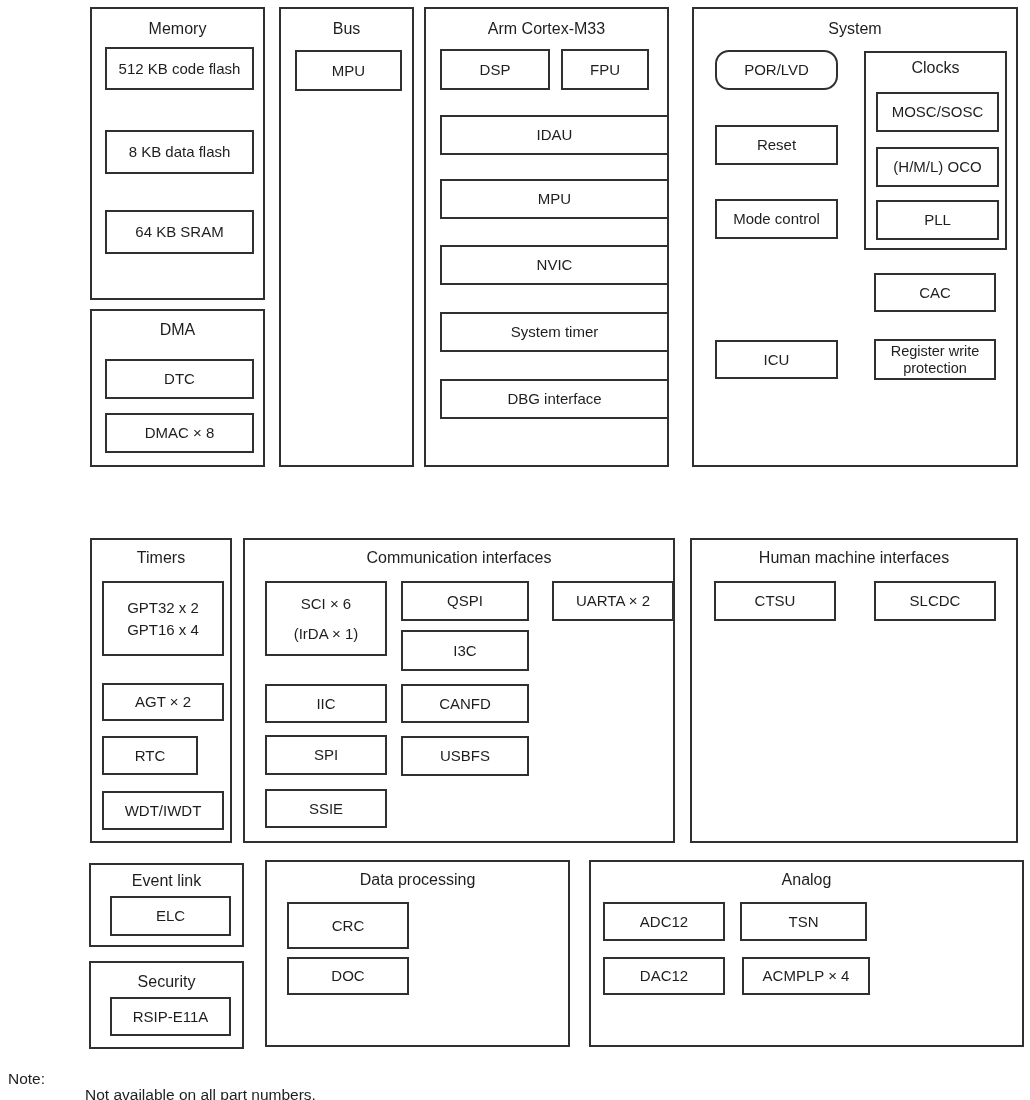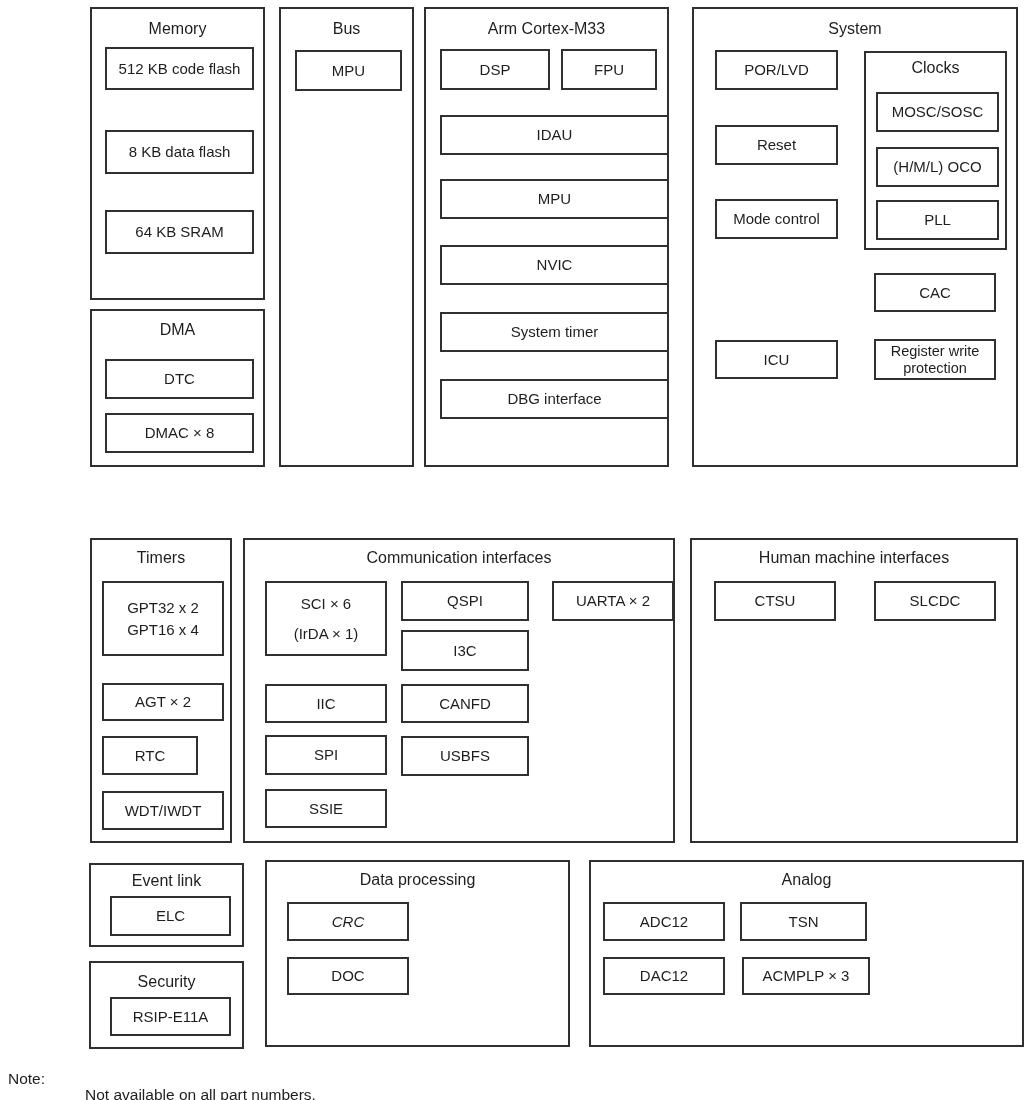--- a/index.html
+++ b/index.html
@@ -66,31 +66,31 @@
   </div>
 
   <div class="section" style="left:279px; top:7px; width:135px; height:460px;">
     <div class="section-title" style="top:10px;">Bus</div>
     <div class="box" style="left:14px; top:41px; width:107px; height:41px;">MPU</div>
   </div>
 
   <div class="section" style="left:424px; top:7px; width:245px; height:460px;">
     <div class="section-title" style="top:10px;">Arm Cortex-M33</div>
     <div class="box" style="left:14px; top:40px; width:110px; height:41px;">DSP</div>
-    <div class="box" style="left:135px; top:40px; width:96px; height:41px;">FPU</div>
+    <div class="box" style="left:135px; top:40px; width:88px; height:41px;">FPU</div>
     <div class="box" style="left:14px; top:106px; width:229px; height:40px;">IDAU</div>
     <div class="box" style="left:14px; top:170px; width:229px; height:40px;">MPU</div>
     <div class="box" style="left:14px; top:236px; width:229px; height:40px;">NVIC</div>
     <div class="box" style="left:14px; top:303px; width:229px; height:40px;">System timer</div>
     <div class="box" style="left:14px; top:370px; width:229px; height:40px;">DBG interface</div>
   </div>
 
   <div class="section" style="left:692px; top:7px; width:326px; height:460px;">
     <div class="section-title" style="top:10px;">System</div>
-    <div class="box" style="left:21px; top:41px; width:123px; height:40px;">POR/LVD</div>
+    <div class="box" style="left:21px; top:41px; width:123px; height:40px;border-radius:14px;">POR/LVD</div>
     <div class="box" style="left:21px; top:116px; width:123px; height:40px;">Reset</div>
     <div class="box" style="left:21px; top:190px; width:123px; height:40px;">Mode control</div>
     <div class="box" style="left:21px; top:331px; width:123px; height:39px;">ICU</div>
 
     <div class="section" style="left:170px; top:42px; width:143px; height:199px;">
       <div class="section-title" style="top:5px;">Clocks</div>
       <div class="box" style="left:10px; top:39px; width:123px; height:40px;">MOSC/SOSC</div>
       <div class="box" style="left:10px; top:94px; width:123px; height:40px;">(H/M/L) OCO</div>
       <div class="box" style="left:10px; top:147px; width:123px; height:40px;">PLL</div>
     </div>
@@ -134,28 +134,28 @@
     <div class="box" style="left:19px; top:31px; width:121px; height:40px;">ELC</div>
   </div>
 
   <div class="section" style="left:89px; top:961px; width:155px; height:88px;">
     <div class="section-title" style="top:9px;">Security</div>
     <div class="box" style="left:19px; top:34px; width:121px; height:39px;">RSIP-E11A</div>
   </div>
 
   <div class="section" style="left:265px; top:860px; width:305px; height:187px;">
     <div class="section-title" style="top:8px;">Data processing</div>
-    <div class="box" style="left:20px; top:40px; width:122px; height:39px;font-style:italic;">CRC</div>
+    <div class="box" style="left:20px; top:40px; width:122px; height:47px;">CRC</div>
     <div class="box" style="left:20px; top:95px; width:122px; height:38px;">DOC</div>
   </div>
 
   <div class="section" style="left:589px; top:860px; width:435px; height:187px;">
     <div class="section-title" style="top:8px;">Analog</div>
     <div class="box" style="left:12px; top:40px; width:122px; height:39px;">ADC12</div>
     <div class="box" style="left:149px; top:40px; width:127px; height:39px;">TSN</div>
     <div class="box" style="left:12px; top:95px; width:122px; height:38px;">DAC12</div>
-    <div class="box" style="left:151px; top:95px; width:128px; height:38px;">ACMPLP × 3</div>
+    <div class="box" style="left:151px; top:95px; width:128px; height:38px;">ACMPLP × 4</div>
   </div>
 
   <div class="note" style="left:8px; top:1070px;">Note:</div>
   <div class="note" style="left:85px; top:1070px;margin-top:16px;">Not available on all part numbers.</div>
 
 </div>
 
 </body></html>

